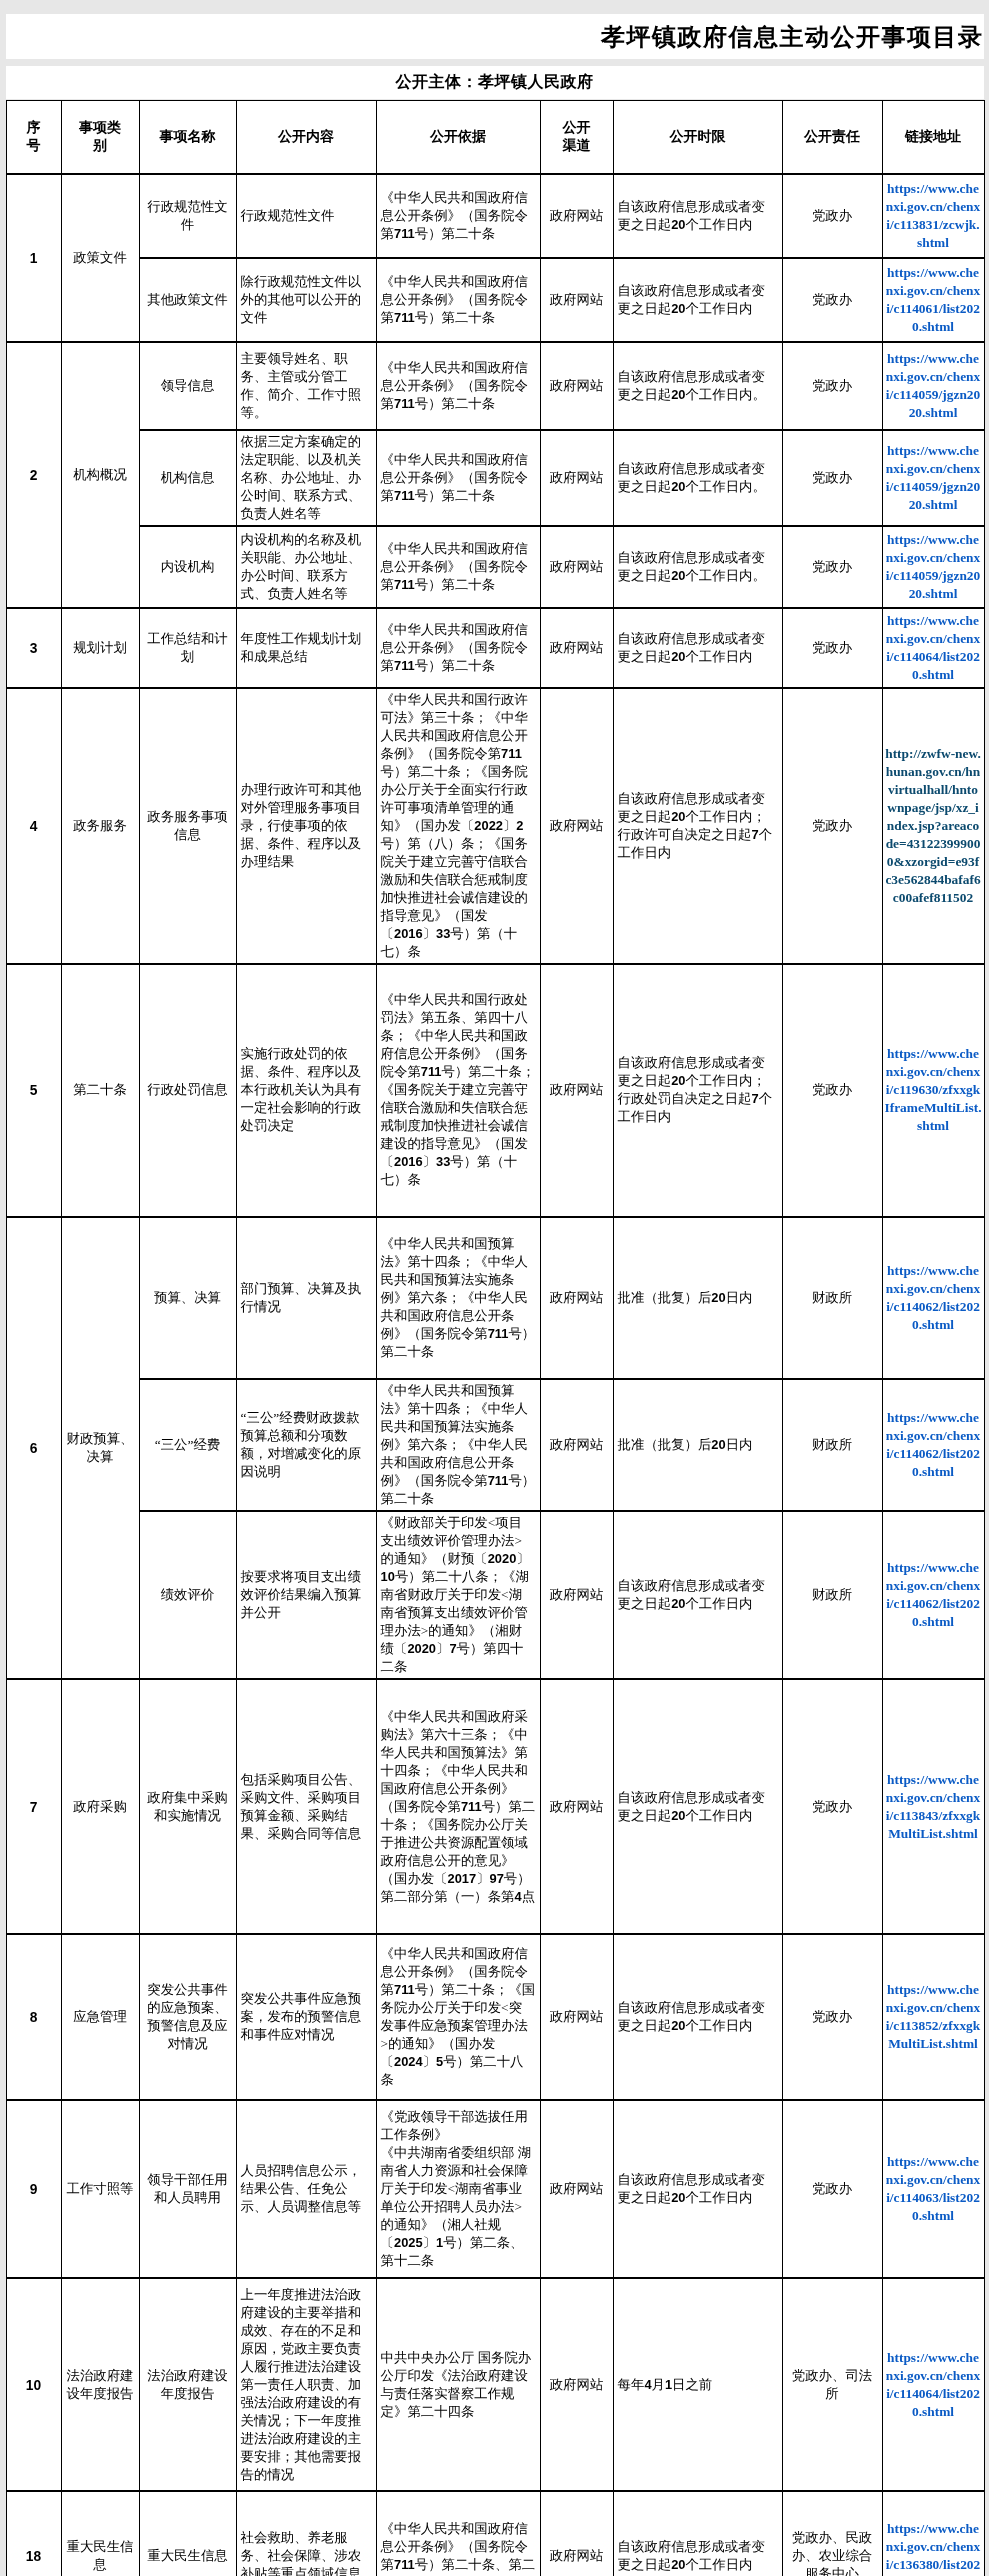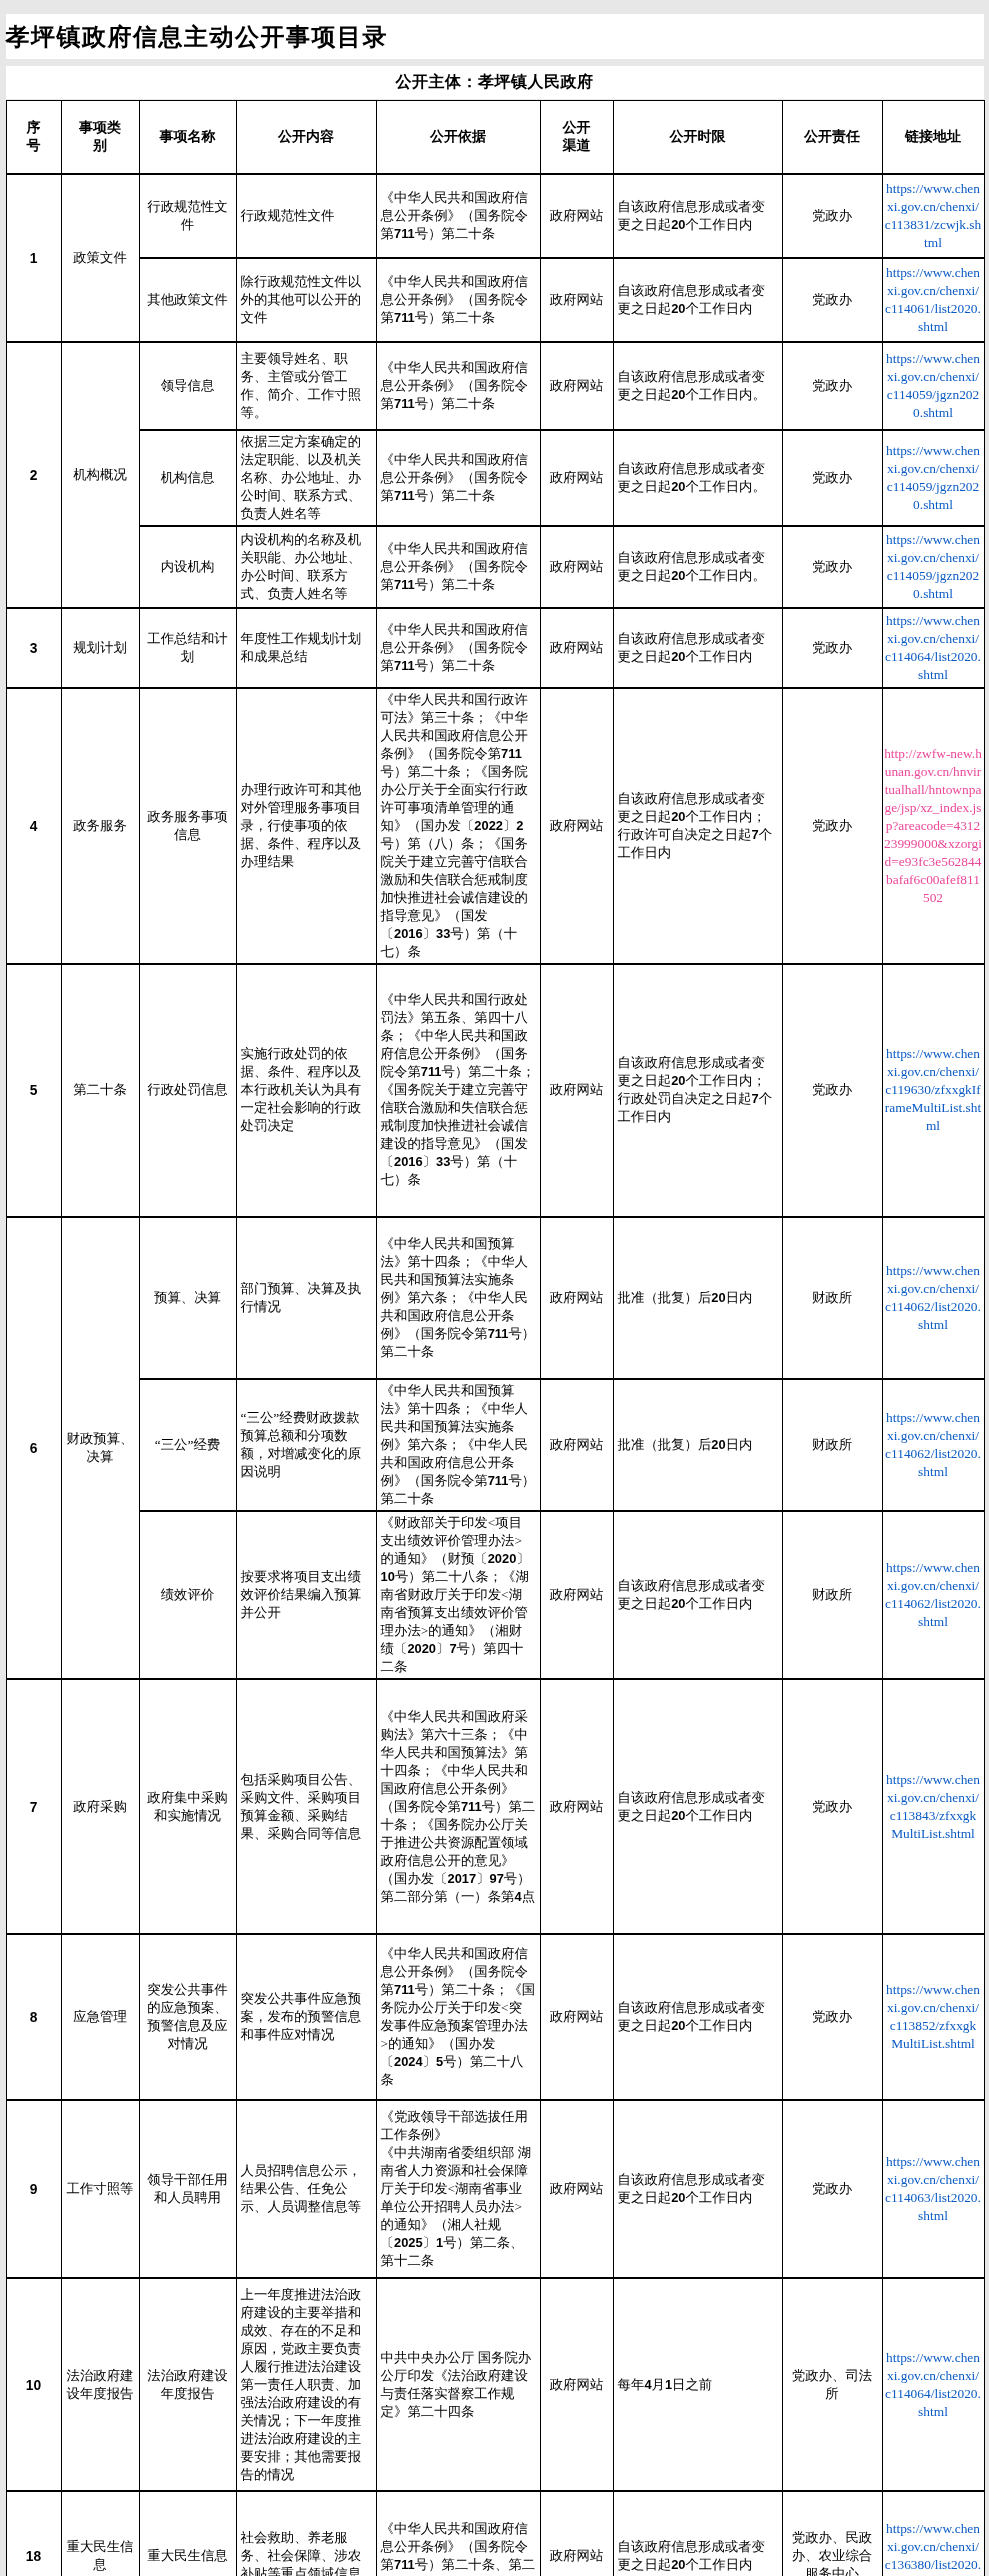--- a/index.html
+++ b/index.html
@@ -3,21 +3,21 @@
 <meta charset="utf-8">
 <style>
   html,body{margin:0;padding:0;}
   body{
     background:#e7e7e7;
     font-family:"Liberation Serif","DejaVu Serif",serif;
     color:#000;
     width:989px;
   }
   .sheet{width:978px;margin:0 auto;padding-top:14.4px;}
-  .title-block{background:#fff;height:45px;display:flex;align-items:center;justify-content:flex-start;}
+  .title-block{background:#fff;height:45px;display:flex;align-items:center;justify-content:flex-end;}
   .page-title{font-size:24px;font-weight:bold;letter-spacing:1.5px;}
   .subject-block{background:#fff;height:33px;margin-top:6.2px;display:flex;align-items:center;justify-content:center;}
   .subject{font-size:16px;font-weight:bold;letter-spacing:0.5px;}
   table{
     border-collapse:collapse;
     table-layout:fixed;
     width:978px;
     background:#fff;
     margin-top:1px;
     border:1.5px solid #000;
@@ -38,22 +38,22 @@
     border-bottom-width:2.1px;
     font-size:13.4px;
     line-height:18px;
     vertical-align:middle;
     padding:2.1px 4.1px;
     overflow:hidden;
   }
   .c-no,.c-cat,.c-name,.c-channel,.c-resp{text-align:center;}
   .c-content,.c-basis,.c-time{text-align:left;}
   .c-link{text-align:center;word-break:break-all;padding:2.1px 1.5px;}
-  .c-link a{color:#0b5bc5;text-decoration:none;cursor:pointer;}
-  .c-link a.plain{color:#ec4899;}
+  .c-link a{color:#0b5bc5;text-decoration:none;cursor:pointer;font-weight:bold;}
+  .c-link a.plain{color:#0c4a6e;}
   .num{font-family:"Liberation Sans","DejaVu Sans",sans-serif;font-weight:bold;font-size:0.96em;}
   .c-no{font-size:14.4px;}
 </style>
 </head>
 <body>
 
 <div class="sheet">
   <div class="title-block">
     <div class="page-title">孝坪镇政府信息主动公开事项目录</div>
   </div>

